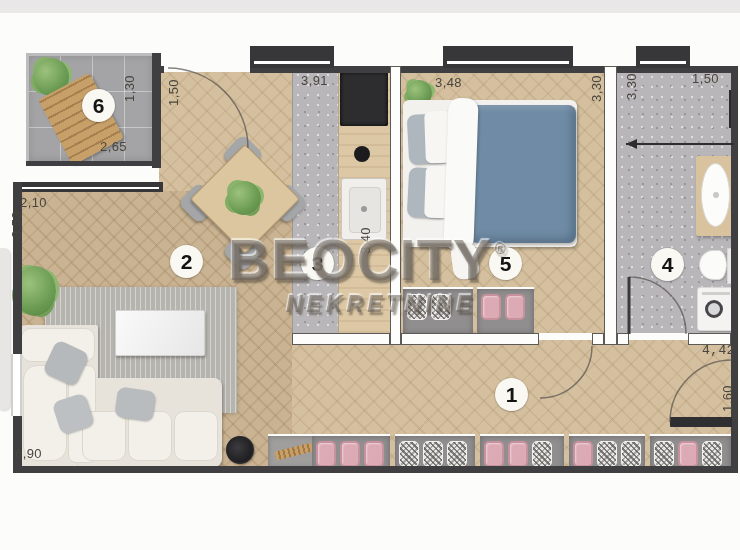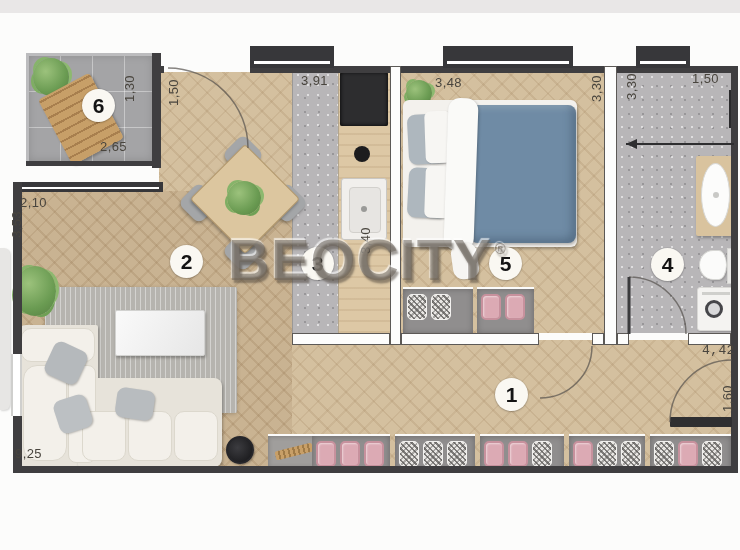--- a/index.html
+++ b/index.html
@@ -230,35 +230,36 @@
     <path d="M 670 422 A 62 62 0 0 1 732 360" fill="none" stroke="#55514d" stroke-width="1.5" opacity="0.7"></path>
     <path d="M 626 144 H 734" fill="none" stroke="#2e2e30" stroke-width="2"></path>
     <polygon points="626,144 637,139 637,149" fill="#2e2e30"></polygon>
   </svg>
 
   <div class="dim v" style="left:116px;top:82px;">1,30</div>
   <div class="dim" style="left:100px;top:140px;">2,65</div>
   <div class="dim v" style="left:160px;top:86px;">1,50</div>
   <div class="dim" style="left:20px;top:196px;">2,10</div>
   <div class="dim v" style="left:3px;top:218px;">3,53</div>
-  <div class="dim" style="left:15px;top:447px;">9,25</div>
+  <div class="dim" style="left:15px;top:447px;">6,90</div>
   <div class="dim" style="left:301px;top:74px;">3,91</div>
   <div class="dim v" style="left:352px;top:234px;">3,40</div>
   <div class="dim" style="left:435px;top:76px;">3,48</div>
   <div class="dim v" style="left:583px;top:82px;">3,30</div>
   <div class="dim v" style="left:618px;top:80px;">3,30</div>
   <div class="dim" style="left:692px;top:72px;">1,50</div>
   <div class="dim" style="left:702px;top:344px;font-family:Liberation Mono, monospace;">4,42</div>
   <div class="dim v" style="left:714px;top:392px;">1,60</div>
 
   <div class="badge" style="left:495px;top:378px;">1</div>
   <div class="badge" style="left:170px;top:245px;">2</div>
   <div class="badge" style="left:301px;top:247px;">3</div>
   <div class="badge" style="left:651px;top:248px;">4</div>
   <div class="badge" style="left:489px;top:247px;">5</div>
   <div class="badge" style="left:82px;top:89px;">6</div>
 
   <div class="wm wm-brand">
     <span>BEOCITY</span>
       <span class="wm-reg">®</span>
   </div>
+  <div class="wm wm-sub">NEKRETNINE</div>
 
 </div>
 
 </body></html>

